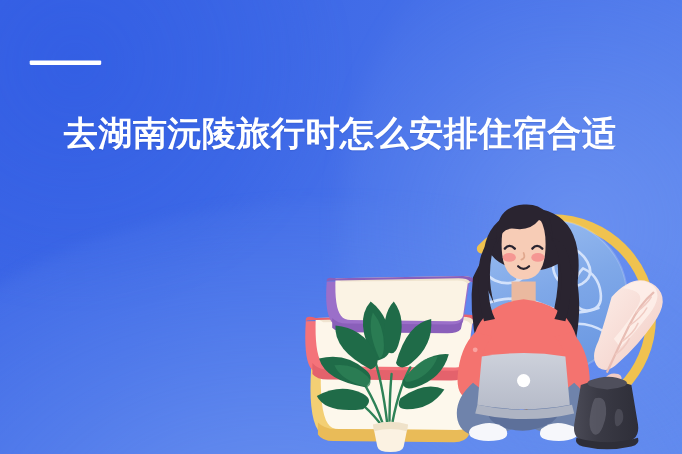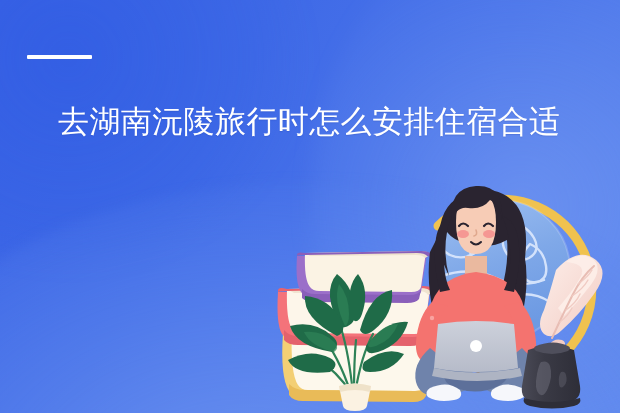--- a/index.html
+++ b/index.html
@@ -64,21 +64,21 @@
   }
   
   .title {
     position: absolute;
     left: 58px;
     top: 104px;
     width: 540px;
     color: #ffffff;
     font-size: 31px;
     line-height: 36px;
-    font-weight: normal;
+    font-weight: bold;
     letter-spacing: 0.4px;
     white-space: nowrap;
     text-shadow: 0 1px 1px rgba(20,50,150,0.18);
   }
   
   .art {
     position: absolute;
     left: 0;
     top: 0;
     width: 620px;

